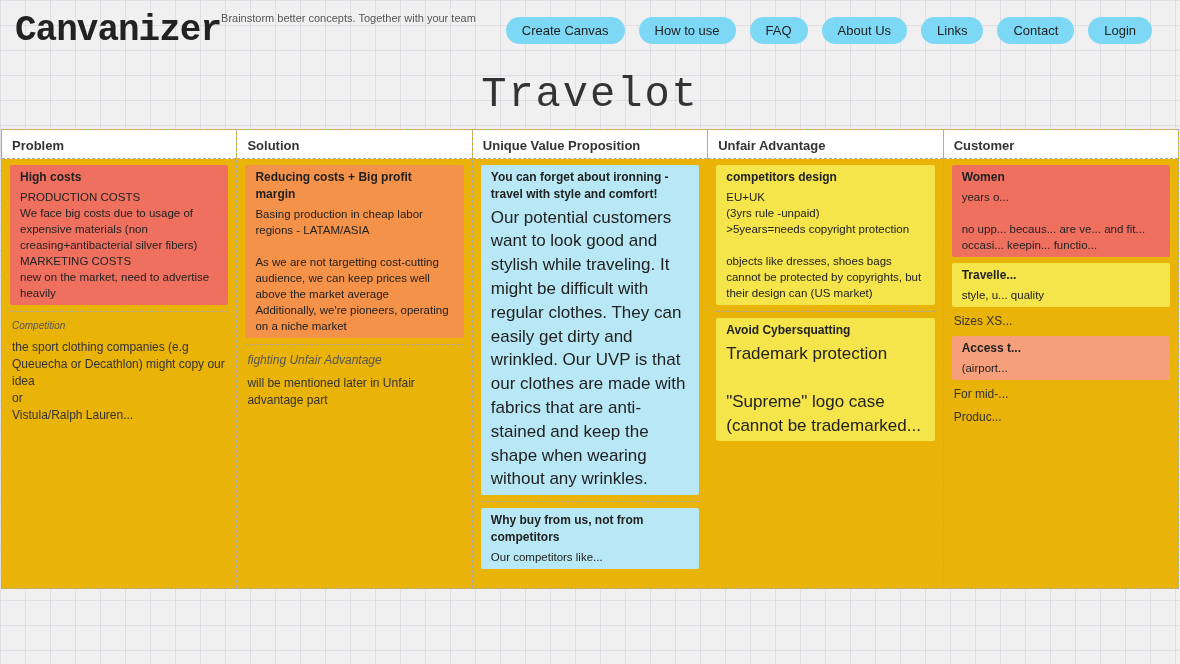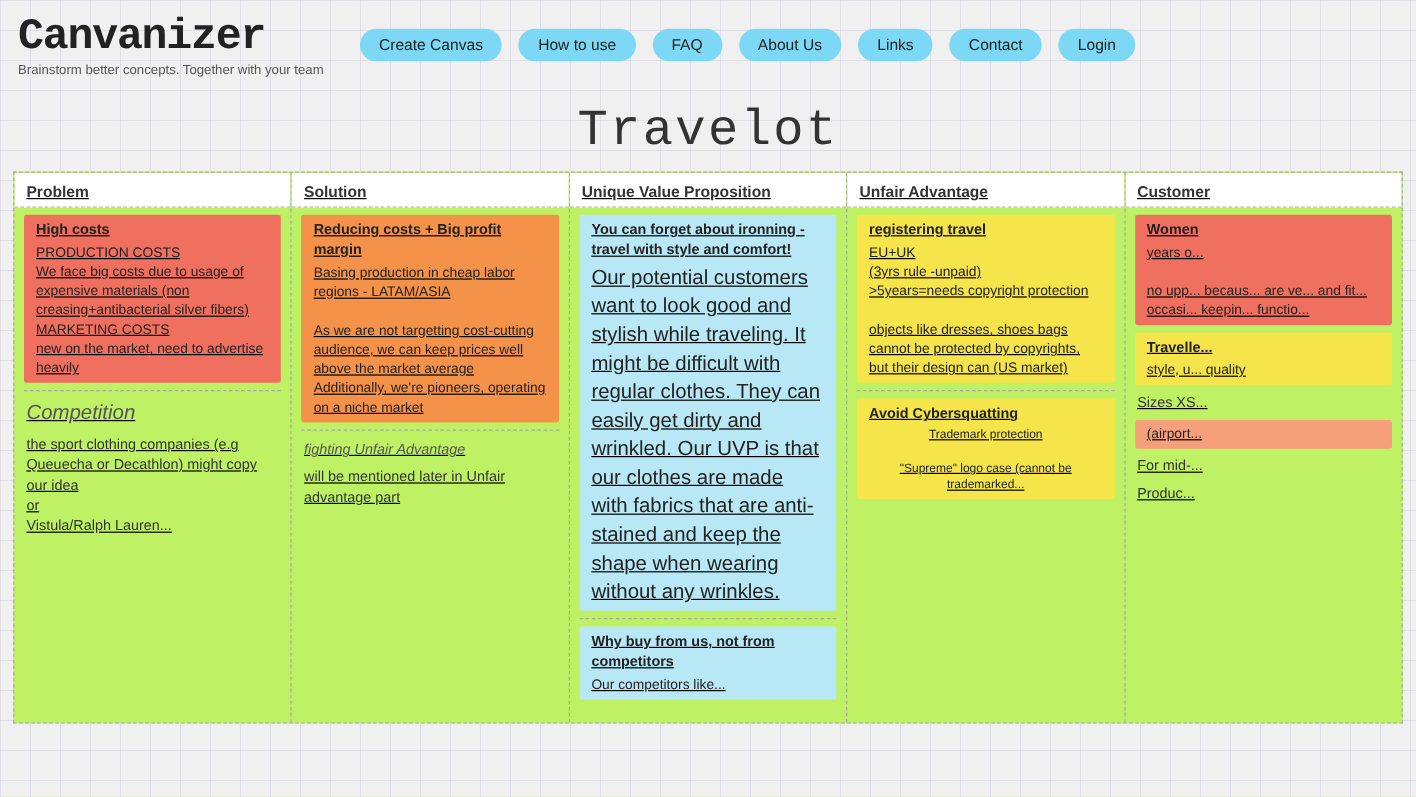--- a/index.html
+++ b/index.html
@@ -14,21 +14,21 @@
     }
 
     
     .header {
       display: flex;
       align-items: center;
       padding: 10px 15px 5px 15px;
       background: transparent;
       gap: 20px;
     }
-    .logo-area { display: flex; flex-direction: column; }
+    .logo-area { display: flex; flex-direction: row; }
     .logo-title {
       font-family: 'Courier New', monospace;
       font-size: 36px;
       font-weight: bold;
       color: #222;
       letter-spacing: -1px;
     }
     .logo-subtitle {
       font-size: 11px;
       color: #555;
@@ -63,25 +63,24 @@
       font-size: 42px;
       color: #333;
       font-weight: normal;
       letter-spacing: 2px;
     }
 
     
     .canvas-container {
       display: flex;
       border: 1px dashed #aaa;
-      margin: 0 11px;
-      background: #bef264;
+      margin: 0 1px;
+      background: #eab308;
       min-height: 460px;
       overflow: hidden;
-      text-decoration: underline;
     }
     .canvas-col {
       flex: 1;
       border-right: 1px dashed #aaa;
       display: flex;
       flex-direction: column;
       min-width: 0;
       overflow: hidden;
     }
     .canvas-col:last-child { border-right: none; }
@@ -163,21 +162,21 @@
       <div class="col-header">Problem</div>
       <div class="col-body">
         <div class="sticky sticky-red">
           <div class="sticky-title">High costs</div>
           <div style="white-space: pre-line; font-size: 11.5px;">PRODUCTION COSTS
 We face big costs due to usage of expensive materials (non creasing+antibacterial silver fibers)
 MARKETING COSTS
 new on the market, need to advertise heavily</div>
         </div>
         <div class="col-divider"></div>
-        <div style="font-size: 17px; font-style: italic; color: rgb(85, 85, 85); padding: 2px;">Competition</div>
+        <div style="font-size: 10px; font-style: italic; color: rgb(85, 85, 85); padding: 2px;">Competition</div>
         <div class="static-text" style="white-space: pre-line;">the sport clothing companies (e.g Queuecha or Decathlon) might copy our idea
 or
 Vistula/Ralph Lauren...</div>
       </div>
     </div>
     <div class="canvas-col">
       <div class="col-header">Solution</div>
       <div class="col-body">
         <div class="sticky sticky-orange">
           <div class="sticky-title">Reducing costs + Big profit margin</div>
@@ -202,50 +201,51 @@
         <div class="sticky sticky-light-blue">
           <div class="sticky-title">Why buy from us, not from competitors</div>
           <div style="white-space: pre-line; font-size: 11.5px;">Our competitors like...</div>
         </div>
       </div>
     </div>
     <div class="canvas-col">
       <div class="col-header">Unfair Advantage</div>
       <div class="col-body">
         <div class="sticky sticky-yellow">
-          <div class="sticky-title">registering travel</div>
+          <div class="sticky-title">competitors design</div>
           <div style="white-space: pre-line; font-size: 11.5px;">EU+UK
 (3yrs rule -unpaid)
 &gt;5years=needs copyright protection
 
 objects like dresses, shoes bags cannot be protected by copyrights, but their design can (US market)</div>
         </div>
         <div class="col-divider"></div>
         <div class="sticky sticky-yellow">
           <div class="sticky-title">Avoid Cybersquatting</div>
-          <div style="white-space: pre-line; font-size: 10px; text-align: center;">Trademark protection
+          <div style="white-space: pre-line; font-size: 17px;">Trademark protection
 
 "Supreme" logo case (cannot be trademarked...</div>
         </div>
       </div>
     </div>
     <div class="canvas-col">
       <div class="col-header">Customer</div>
       <div class="col-body">
         <div class="sticky sticky-red">
           <div class="sticky-title">Women</div>
           <div style="white-space: pre-line; font-size: 11.5px;">years o...
 
 no upp... becaus... are ve... and fit... occasi... keepin... functio...</div>
         </div>
         <div class="sticky sticky-yellow">
           <div class="sticky-title">Travelle...</div>
           <div style="white-space: pre-line; font-size: 11.5px;">style, u... quality</div>
         </div>
         <div class="static-text" style="white-space: pre-line;">Sizes XS...</div>
         <div class="sticky sticky-salmon">
+          <div class="sticky-title">Access t...</div>
           <div style="white-space: pre-line; font-size: 11.5px;">(airport...</div>
         </div>
         <div class="static-text" style="white-space: pre-line;">For mid-...</div>
         <div class="static-text" style="white-space: pre-line;">Produc...</div>
       </div>
     </div>
   </div>
 
 </body></html>

